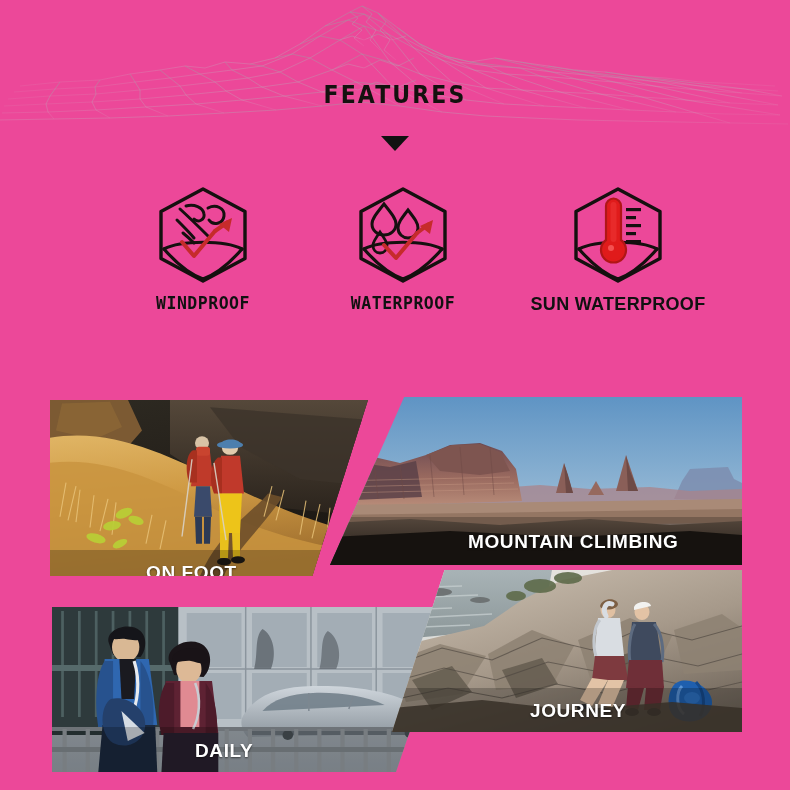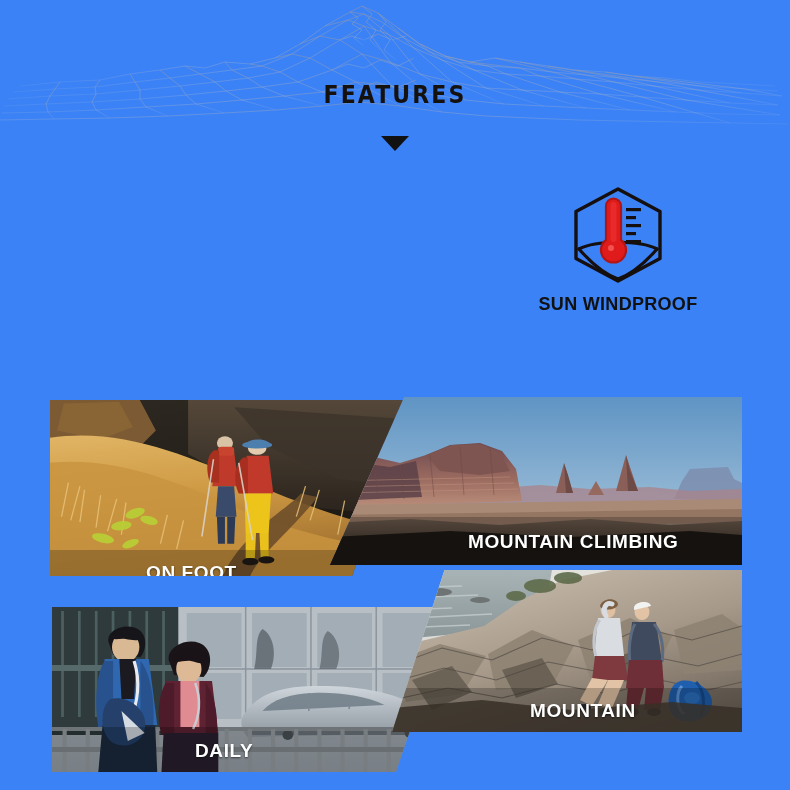--- a/index.html
+++ b/index.html
@@ -3,21 +3,21 @@
 <meta charset="utf-8">
 <style>
   html,body{margin:0;padding:0;}
   body{
     width:790px;height:790px;
     background:#ffffff;
     font-family:"Liberation Sans", sans-serif;
     overflow:hidden;
     position:relative;
   }
-  .page{position:relative;width:790px;height:790px;overflow:hidden;background:#3b82f6;}
+  .page{position:relative;width:790px;height:790px;overflow:hidden;background:#ec4899;}
 
   
   .header{position:absolute;left:0;top:0;width:790px;height:180px;}
   .mesh{position:absolute;left:0;top:0;width:790px;height:135px;}
   .features-title{
     position:absolute;left:0;top:80px;width:790px;
     text-align:center;
     font-family:"DejaVu Sans", sans-serif;
     font-weight:bold;
     font-size:25px;
@@ -77,21 +77,21 @@
   }
   .panel .labelbar{
     position:absolute;left:0;width:100%;
     background:rgba(0,0,0,0.22);
     z-index:5;
   }
 
   
   #panel-on-foot{left:50px;top:15px;width:318px;height:176px;
     -webkit-clip-path:polygon(0 0, 100% 0, 82.5% 100%, 0 100%);
-            clip-path:polygon(0 0, 100% 0, 82.5% 100%, 0 100%);padding-left:48px;}
+            clip-path:polygon(0 0, 100% 0, 82.5% 100%, 0 100%);}
   #panel-mountain-climbing{left:330px;top:12px;width:412px;height:168px;
     -webkit-clip-path:polygon(18% 0, 100% 0, 100% 100%, 0 100%);
             clip-path:polygon(18% 0, 100% 0, 100% 100%, 0 100%);}
   #panel-daily{left:52px;top:222px;width:380px;height:165px;
     -webkit-clip-path:polygon(0 0, 100% 0, 86% 100%, 0 100%);
             clip-path:polygon(0 0, 100% 0, 86% 100%, 0 100%);padding-left:20px;}
   #panel-journey{left:392px;top:185px;width:350px;height:162px;
     -webkit-clip-path:polygon(15% 0, 100% 0, 100% 100%, 0 100%);
             clip-path:polygon(15% 0, 100% 0, 100% 100%, 0 100%);}
 
@@ -160,42 +160,81 @@
       </g>
     </svg>
 
     <div class="features-title">FEATURES</div>
 
     <div class="arrow-down"></div>
   </div>
 
   <div class="features-row">
 
-
+    <div class="feature f0">
+      <div class="hexwrap">
+        <svg viewBox="0 0 100 98" width="100" height="98">
+          <polygon points="50,3 92,25.5 92,72.5 50,95 8,72.5 8,25.5" fill="none" stroke="#15100f" stroke-width="3.4" stroke-linejoin="round"></polygon>
+
+          <path d="M11 63 C28 54, 72 54, 89 63" fill="none" stroke="#15100f" stroke-width="3.2" stroke-linecap="round"></path>
+          <path d="M11 63 C24 78, 36 88, 50 93 C64 88, 76 78, 89 63" fill="none" stroke="#15100f" stroke-width="3.2" stroke-linecap="round"></path>
+
+          <path d="M27 23 C38 33, 48 43, 56 51" fill="none" stroke="#15100f" stroke-width="3" stroke-linecap="round"></path>
+          <path d="M33 20 C41 18, 50 21, 51 28 C52 34, 45 37, 41 33" fill="none" stroke="#15100f" stroke-width="3" stroke-linecap="round"></path>
+          <path d="M55 22 C63 18, 72 22, 71 30 C70 38, 60 40, 56 34" fill="none" stroke="#15100f" stroke-width="3" stroke-linecap="round"></path>
+          <path d="M24 34 C31 41, 37 47, 41 52" fill="none" stroke="#15100f" stroke-width="3" stroke-linecap="round"></path>
+          <path d="M30 47 C35 51, 38 54, 41 57" fill="none" stroke="#15100f" stroke-width="3" stroke-linecap="round"></path>
+
+          <path d="M29 56 L41 70 L62 45" fill="none" stroke="#c62b2b" stroke-width="4" stroke-linecap="round" stroke-linejoin="round"></path>
+          <path d="M62 45 L75 36" fill="none" stroke="#c62b2b" stroke-width="4" stroke-linecap="round"></path>
+          <polygon points="79,32 76,46 66,38" fill="#c62b2b"></polygon>
+        </svg>
+      </div>
+      <div class="caption techno">WINDPROOF</div>
+    </div>
+
+    <div class="feature f1">
+      <div class="hexwrap">
+        <svg viewBox="0 0 100 98" width="100" height="98">
+          <polygon points="50,3 92,25.5 92,72.5 50,95 8,72.5 8,25.5" fill="none" stroke="#15100f" stroke-width="3.4" stroke-linejoin="round"></polygon>
+          <path d="M11 63 C28 54, 72 54, 89 63" fill="none" stroke="#15100f" stroke-width="3.2" stroke-linecap="round"></path>
+          <path d="M11 63 C24 78, 36 88, 50 93 C64 88, 76 78, 89 63" fill="none" stroke="#15100f" stroke-width="3.2" stroke-linecap="round"></path>
+
+          <path d="M31 18 C39 28, 43 33, 43 38 C43 45, 37 49, 31 49 C25 49, 19 45, 19 38 C19 33, 23 28, 31 18 Z" fill="none" stroke="#15100f" stroke-width="3"></path>
+          <path d="M55 24 C62 33, 65 37, 65 42 C65 48, 60 52, 55 52 C50 52, 45 48, 45 42 C45 37, 48 33, 55 24 Z" fill="none" stroke="#15100f" stroke-width="3"></path>
+          <path d="M27 46 C32 53, 34 56, 34 59 C34 64, 31 67, 27 67 C23 67, 20 64, 20 59 C20 56, 22 53, 27 46 Z" fill="none" stroke="#15100f" stroke-width="2.8"></path>
+
+          <path d="M31 59 L43 72 L64 47" fill="none" stroke="#c62b2b" stroke-width="4" stroke-linecap="round" stroke-linejoin="round"></path>
+          <path d="M64 47 L76 38" fill="none" stroke="#c62b2b" stroke-width="4" stroke-linecap="round"></path>
+          <polygon points="80,34 77,48 67,40" fill="#c62b2b"></polygon>
+        </svg>
+      </div>
+      <div class="caption techno">WATERPROOF</div>
+    </div>
 
     <div class="feature f2">
       <div class="hexwrap">
         <svg viewBox="0 0 100 98" width="100" height="98">
           <polygon points="50,3 92,25.5 92,72.5 50,95 8,72.5 8,25.5" fill="none" stroke="#15100f" stroke-width="3.4" stroke-linejoin="round"></polygon>
           <path d="M11 63 C28 54, 72 54, 89 63" fill="none" stroke="#15100f" stroke-width="3.2" stroke-linecap="round"></path>
           <path d="M11 63 C24 78, 36 88, 50 93 C64 88, 76 78, 89 63" fill="none" stroke="#15100f" stroke-width="3.2" stroke-linecap="round"></path>
 
           <path d="M38 20 a7.5 7.5 0 0 1 15 0 L53 54 a12.5 12.5 0 1 1 -15 0 Z" fill="#e01b1b" stroke="#b01616" stroke-width="2.2"></path>
           <circle cx="45.5" cy="64.5" r="9" fill="#e01b1b"></circle>
           <circle cx="43" cy="62" r="3" fill="#ff6e6e" opacity="0.65"></circle>
           <rect x="42.5" y="16" width="6" height="40" rx="3" fill="#f03a3a" opacity="0.5"></rect>
 
           <rect x="58" y="22" width="15" height="3.2" fill="#15100f"></rect>
           <rect x="58" y="30" width="10" height="3.2" fill="#15100f"></rect>
           <rect x="58" y="38" width="15" height="3.2" fill="#15100f"></rect>
           <rect x="58" y="46" width="10" height="3.2" fill="#15100f"></rect>
           <rect x="58" y="54" width="15" height="3.2" fill="#15100f"></rect>
         </svg>
       </div>
-      <div class="caption plain">SUN WINDPROOF</div>
+      <div class="caption plain">SUN WATERPROOF</div>
     </div>
   </div>
 
   <div class="collage">
 
     <div class="panel" id="panel-on-foot">
       <svg class="photo" viewBox="0 0 318 196" preserveAspectRatio="none">
         <defs>
           <linearGradient id="ofSky" x1="0" y1="0" x2="0.4" y2="1">
             <stop offset="0%" stop-color="#2e2a22"></stop>
@@ -542,17 +581,17 @@
         <g>
           <path d="M286 112 C276 116, 272 140, 284 148 C298 156, 318 150, 320 134 C322 120, 300 106, 286 112 Z" fill="#1f5fae"></path>
           <path d="M290 116 C284 122, 284 138, 292 144" stroke="#5a93d6" stroke-width="3" fill="none"></path>
           <path d="M304 112 C312 120, 314 136, 308 146" stroke="#164a8b" stroke-width="3" fill="none"></path>
           <ellipse cx="300" cy="128" rx="8" ry="6" fill="#2f74c4" opacity="0.8"></ellipse>
         </g>
 
         <path d="M0 138 L90 130 L180 140 L280 132 L350 138 L350 162 L0 162 Z" fill="#473d33" opacity="0.85"></path>
       </svg>
       <div class="labelbar"></div>
-      <div class="label">MOUNTAIN</div>
+      <div class="label">JOURNEY</div>
     </div>
 
   </div>
 </div>
 
 </body></html>

